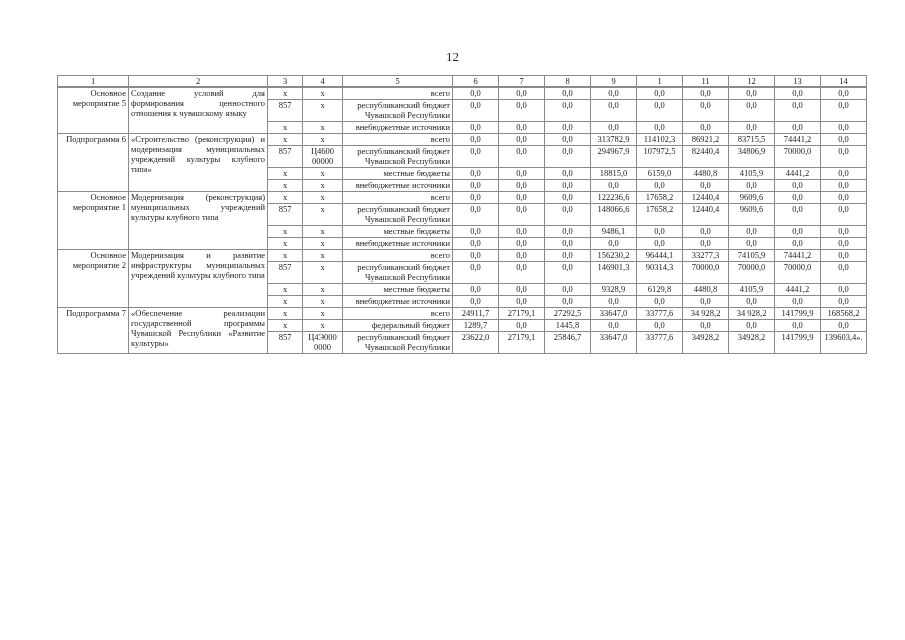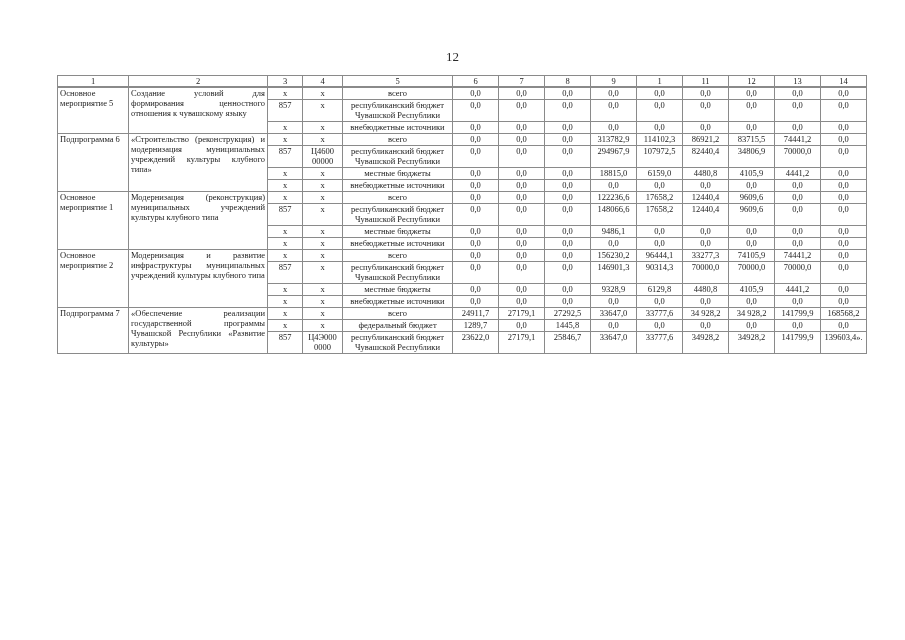--- a/index.html
+++ b/index.html
@@ -40,33 +40,33 @@
     padding: 0px 2px 1px 2px;
     vertical-align: top;
     overflow: hidden;
   }
   tr.header-row td {
     text-align: center;
     border-bottom: 2px solid #8a8a8a;
     padding: 0 1px;
   }
   td.cell-name {
-    text-align: left;
+    text-align: right;
     padding-left: 3px;
   }
   td.cell-desc {
     text-align: justify;
     padding-left: 3px;
     padding-right: 3px;
   }
   td.cell-code, td.cell-code2, td.cell-value {
     text-align: center;
   }
   td.cell-source {
-    text-align: center;
+    text-align: right;
     padding-left: 3px;
   }
   td.pad-extra {
     padding-bottom: 10px;
   }
 </style>
 </head>
 <body>
 
 <div class="page-number">12</div>

